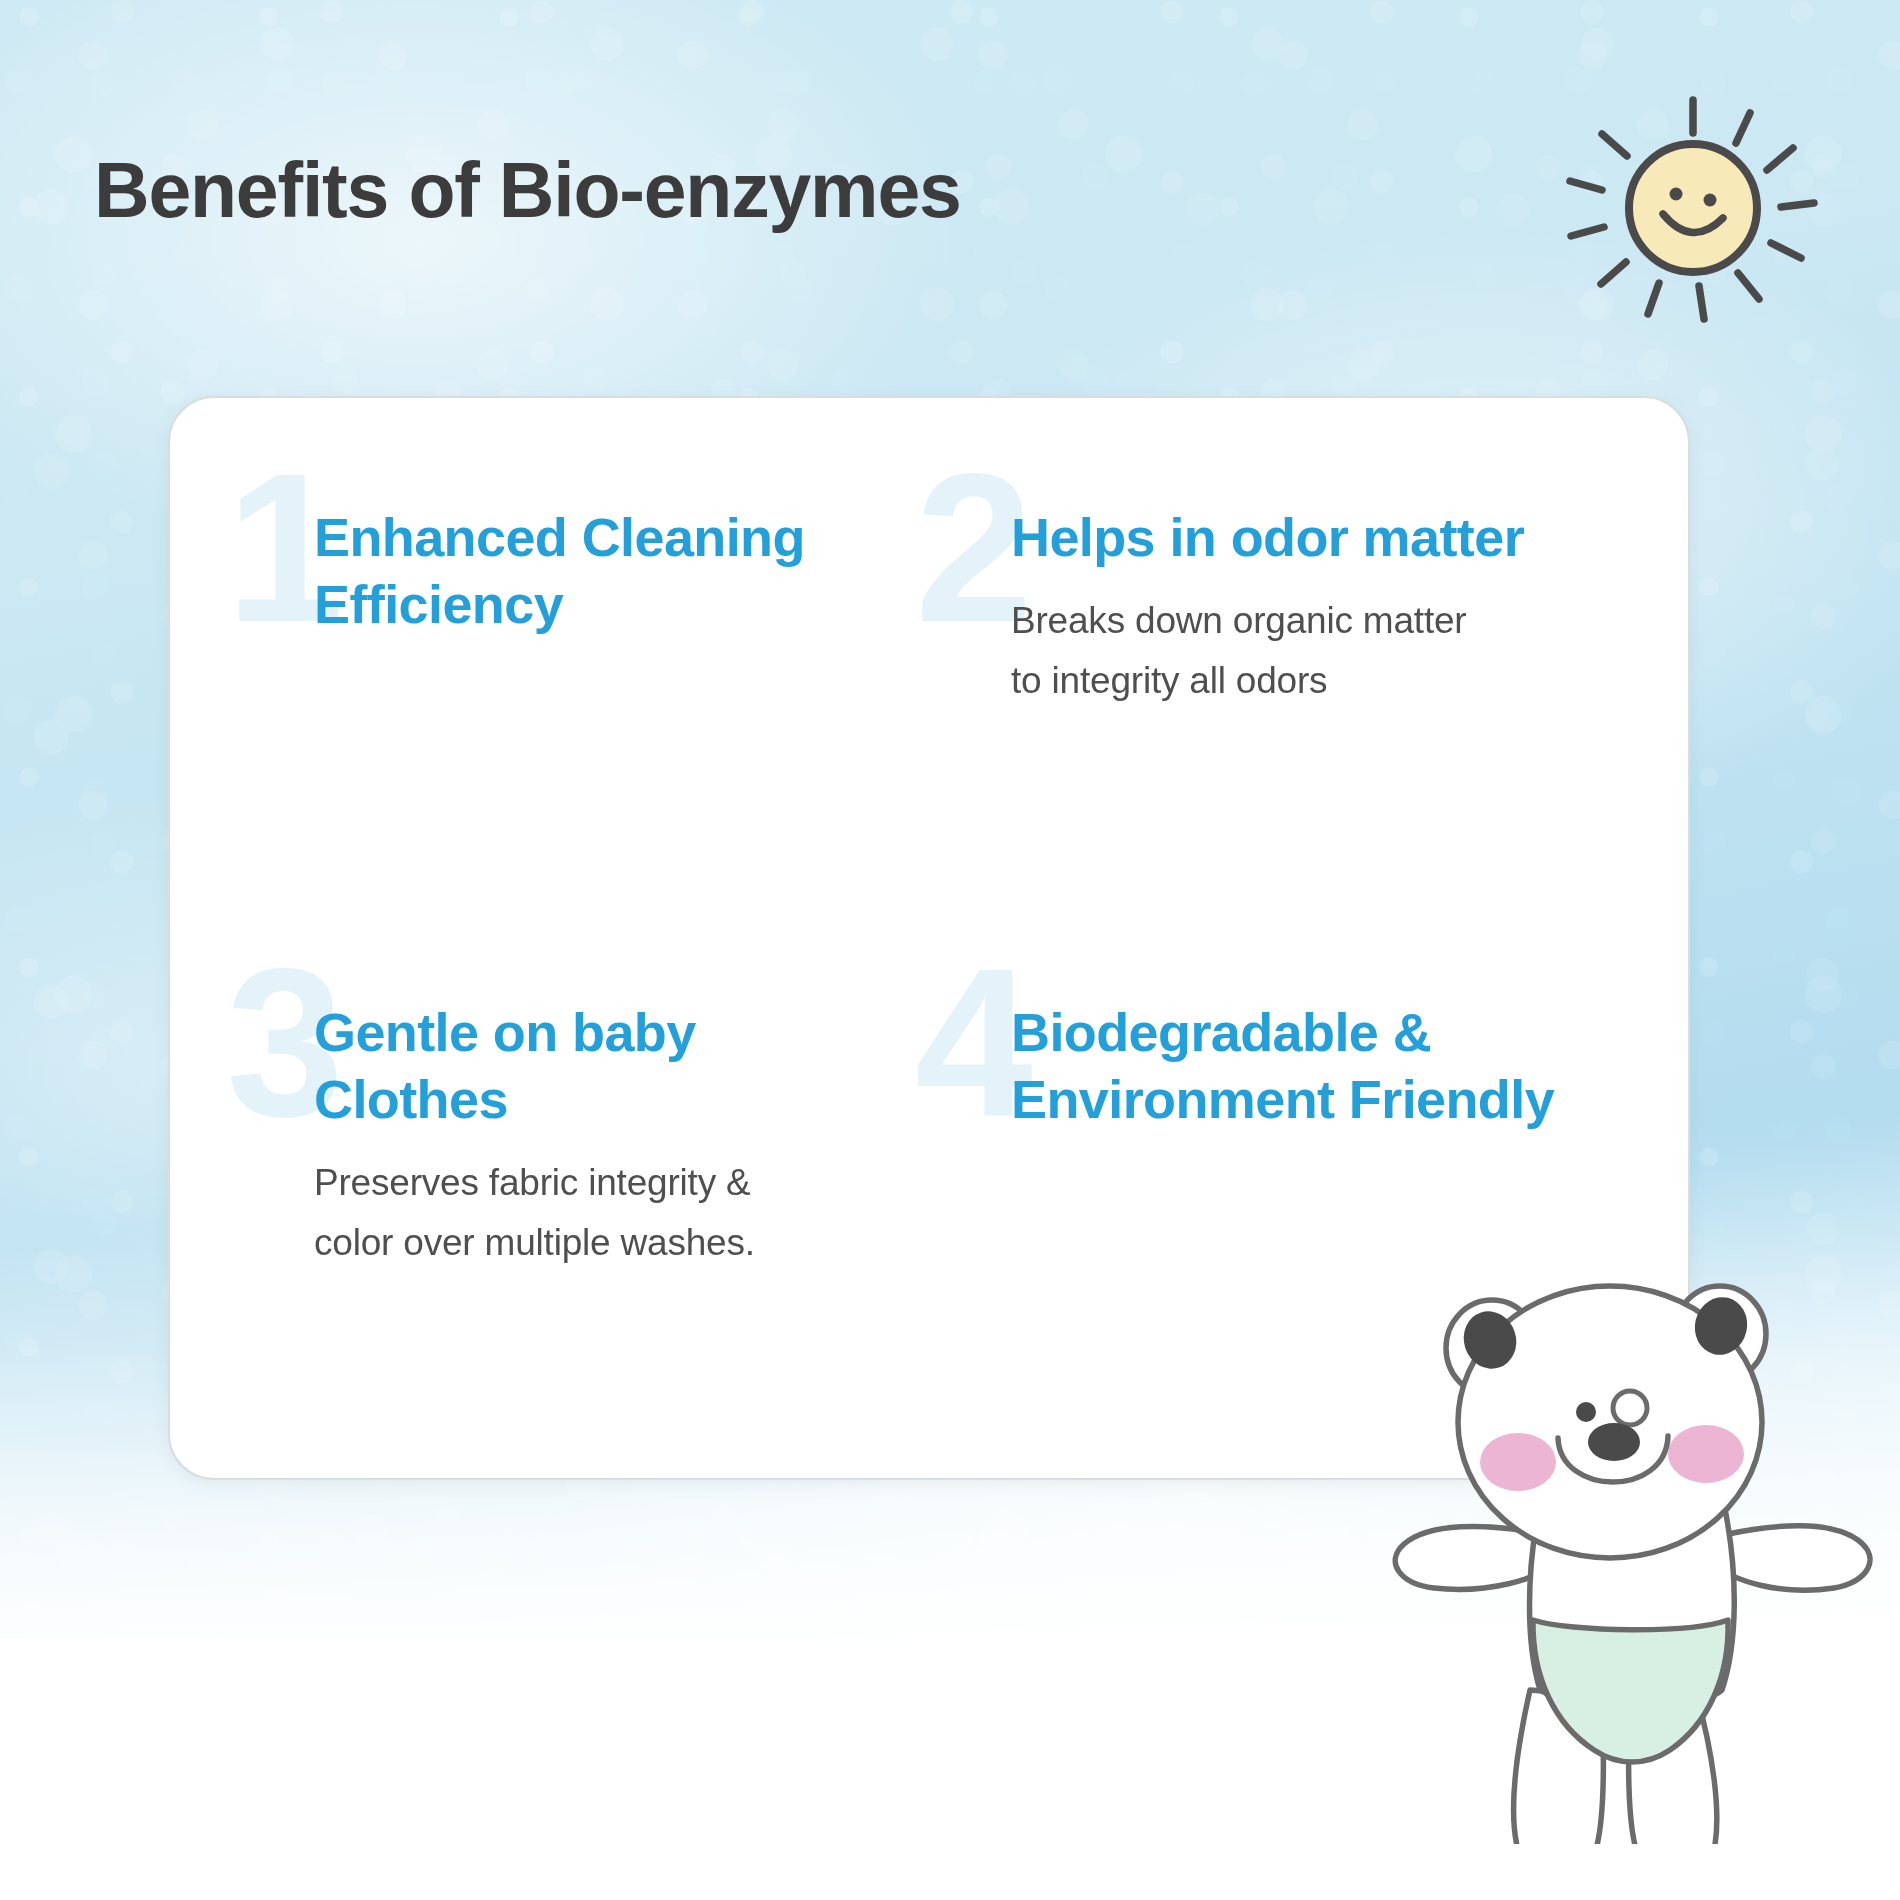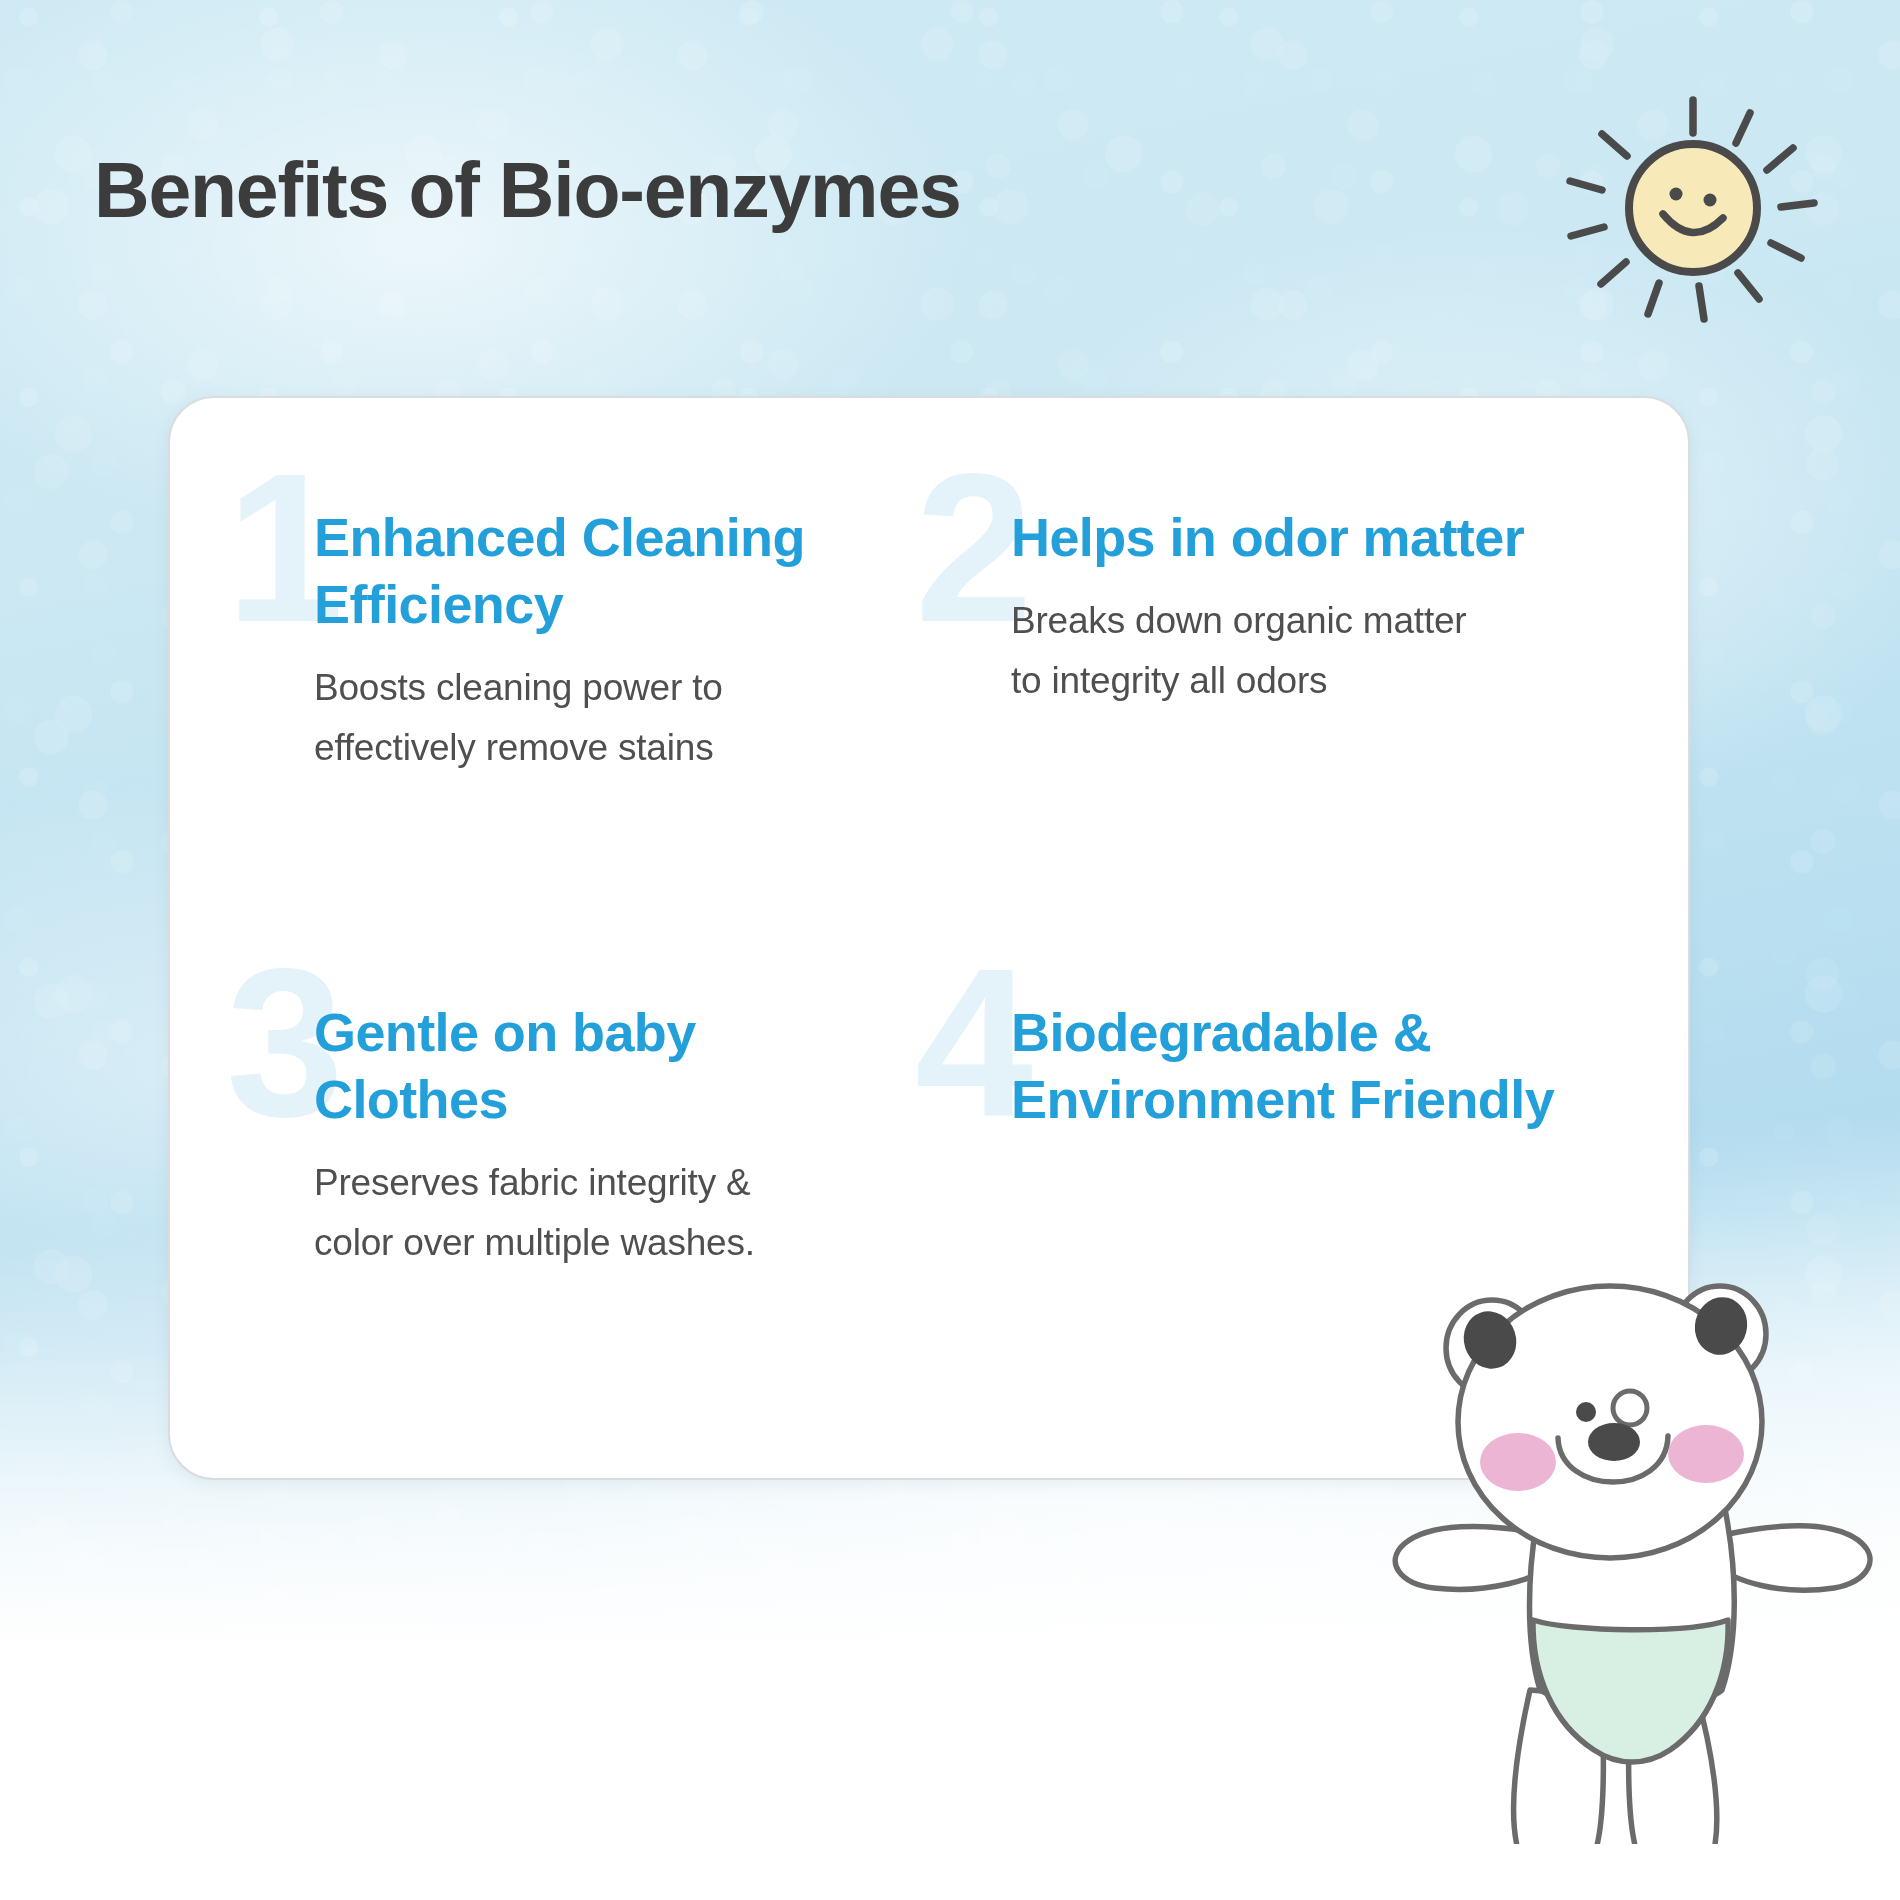--- a/index.html
+++ b/index.html
@@ -173,21 +173,20 @@
     </svg>
   </div>
 
   <section class="card">
     <div class="grid">
 
       <div class="item">
         <span class="num">1</span>
         <div class="item-body">
           <h2 class="item-title">Enhanced Cleaning Efficiency</h2>
-          <p class="item-text">Boosts cleaning power to effectively remove stains</p>
         </div>
       </div>
 
       <div class="item col2">
         <span class="num">2</span>
         <div class="item-body">
           <h2 class="item-title">Helps in odor matter</h2>
           <p class="item-text">Breaks down organic matter to integrity all odors</p>
         </div>
       </div>

